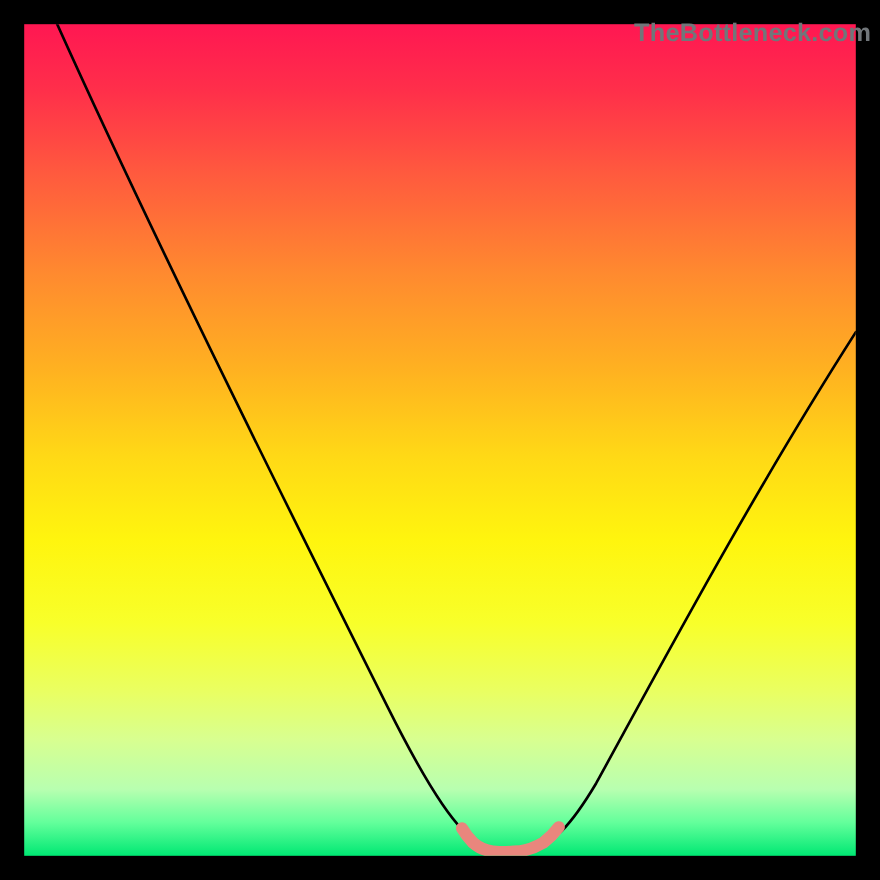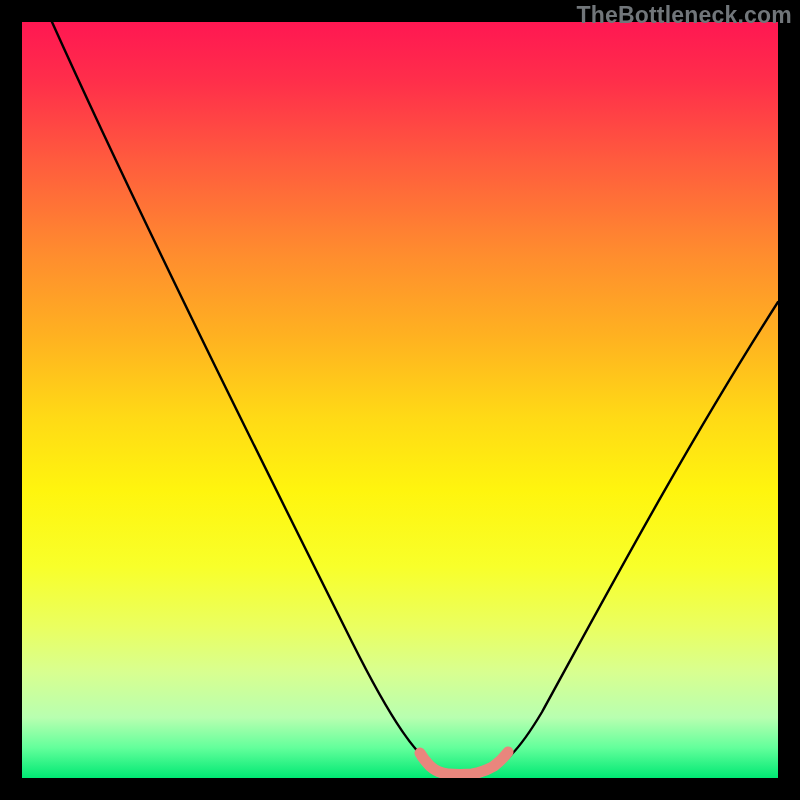--- a/index.html
+++ b/index.html
@@ -27,21 +27,21 @@
       #f8ff2a 72%,
       #eaff60 80%,
       #d8ff90 86%,
       #b8ffb0 92%,
       #63ff9b 96%,
       #00e873 100%
     );
   }
   .watermark {
     position: absolute;
-    top: 2px;
+    top: 16px;
     right: 8px;
     font-family: Arial, Helvetica, sans-serif;
     font-size: 23px;
     font-weight: 600;
     color: #71767a;
     letter-spacing: 0.2px;
   }
   svg.curve {
     position: absolute;
     left: 0; top: 0;

